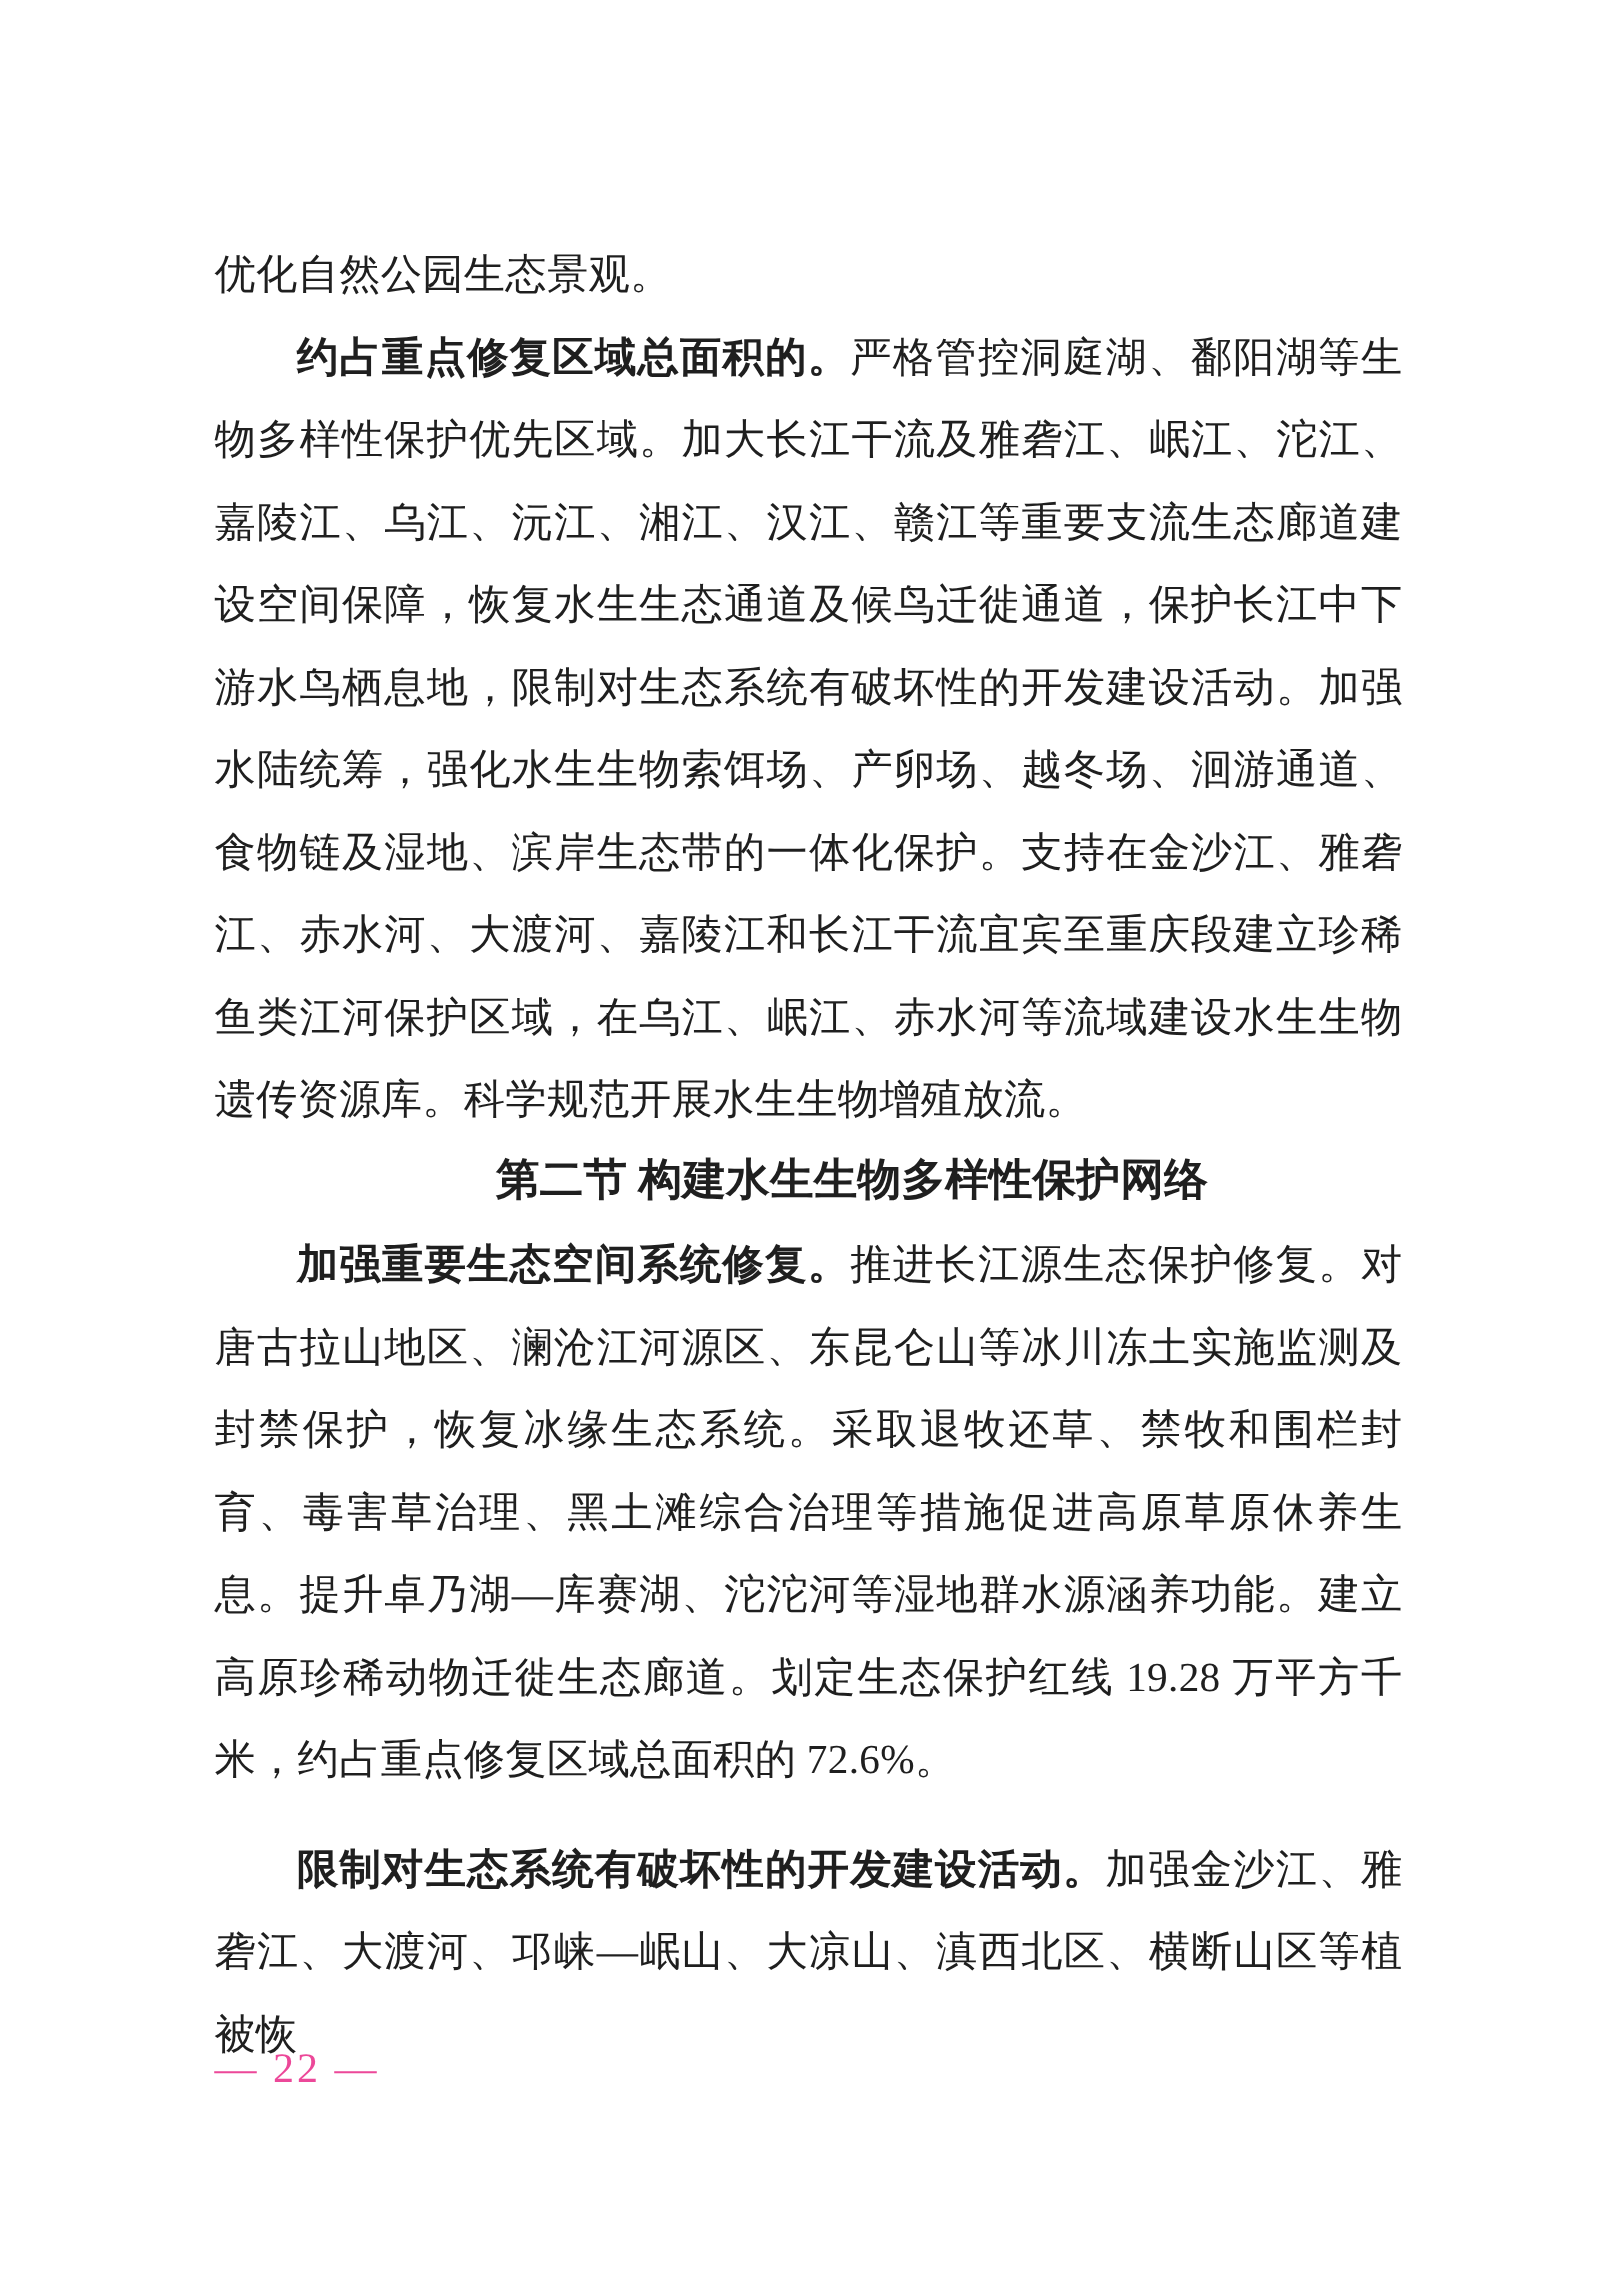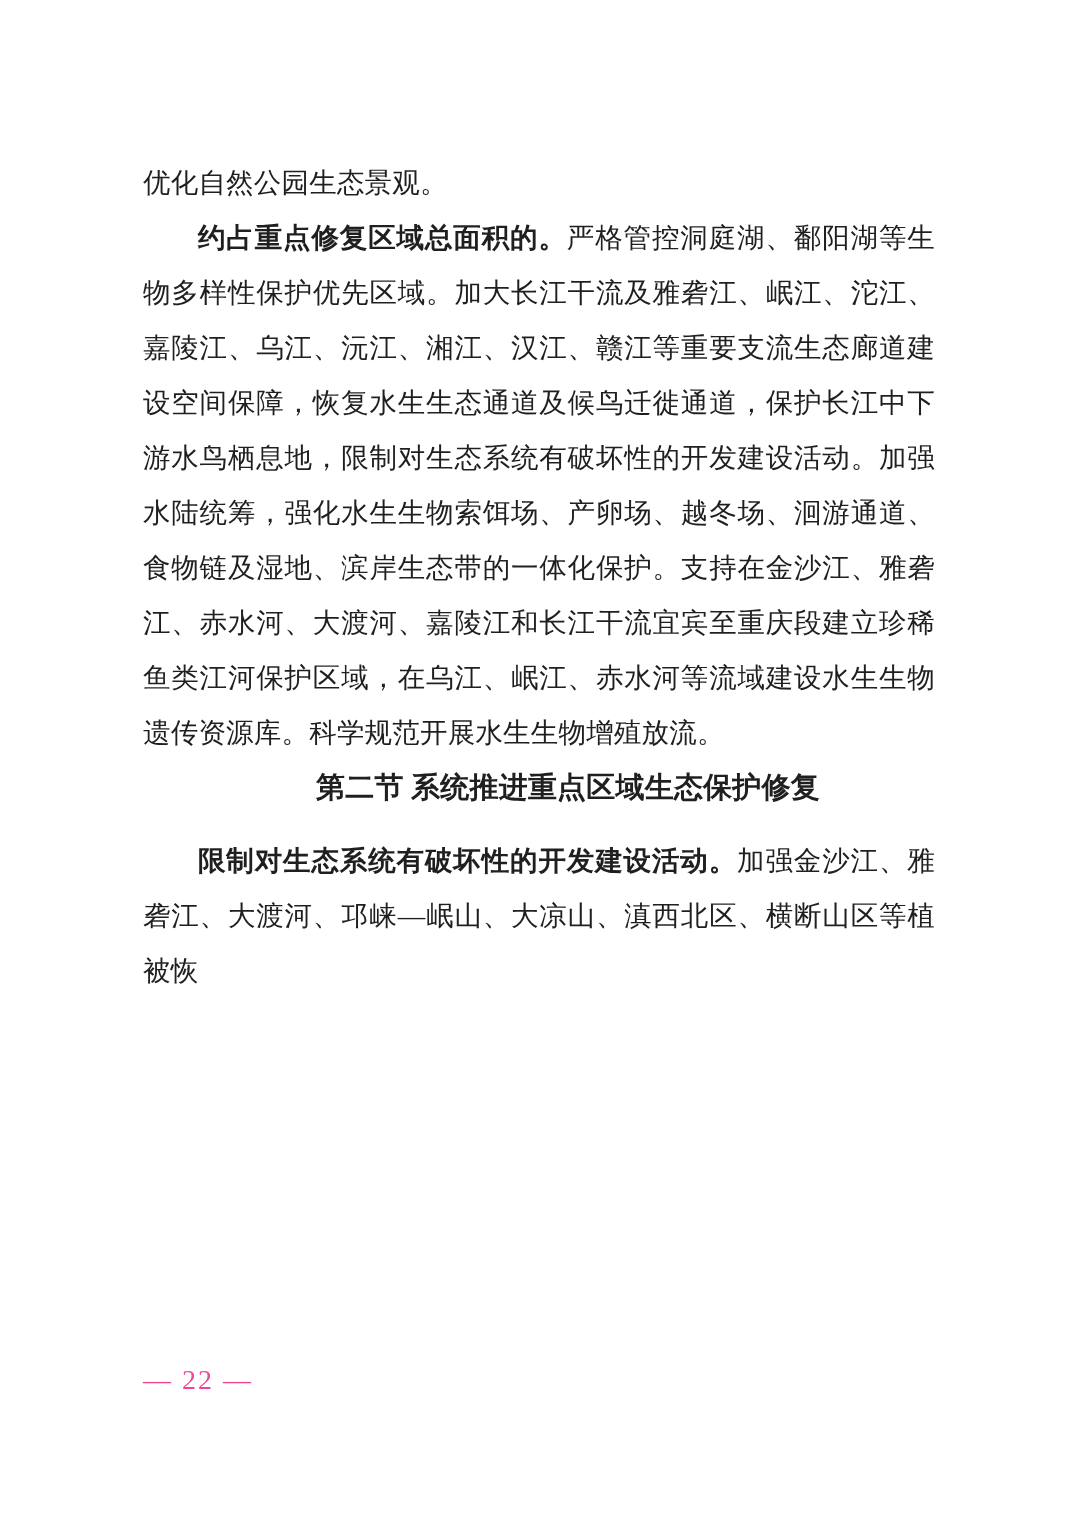--- a/index.html
+++ b/index.html
@@ -61,21 +61,22 @@
 </head>
 <body>
 
 <div class="page">
   <div class="content">
 
     <p class="continuation">优化自然公园生态景观。</p>
 
     <p><span class="lead">约占重点修复区域总面积的。</span><span>严格管控洞庭湖、鄱阳湖等生物多样性保护优先区域。加大长江干流及雅砻江、岷江、沱江、嘉陵江、乌江、沅江、湘江、汉江、赣江等重要支流生态廊道建设空间保障，恢复水生生态通道及候鸟迁徙通道，保护长江中下游水鸟栖息地，限制对生态系统有破坏性的开发建设活动。加强水陆统筹，强化水生生物索饵场、产卵场、越冬场、洄游通道、食物链及湿地、滨岸生态带的一体化保护。支持在金沙江、雅砻江、赤水河、大渡河、嘉陵江和长江干流宜宾至重庆段建立珍稀鱼类江河保护区域，在乌江、岷江、赤水河等流域建设水生生物遗传资源库。科学规范开展水生生物增殖放流。</span></p>
 
-    <p class="section-heading">第二节 系统推进重点区域生态保护修复</p>
+    <p class="section-heading">第二节 构建水生生物多样性保护网络</p>
 
+    <p><span class="lead">加强重要生态空间系统修复。</span><span>推进长江源生态保护修复。对唐古拉山地区、澜沧江河源区、东昆仑山等冰川冻土实施监测及封禁保护，恢复冰缘生态系统。采取退牧还草、禁牧和围栏封育、毒害草治理、黑土滩综合治理等措施促进高原草原休养生息。提升卓乃湖—库赛湖、沱沱河等湿地群水源涵养功能。建立高原珍稀动物迁徙生态廊道。划定生态保护红线 19.28 万平方千米，约占重点修复区域总面积的 72.6%。</span></p>
 
     <p class="para-spaced"><span class="lead">限制对生态系统有破坏性的开发建设活动。</span><span>加强金沙江、雅砻江、大渡河、邛崃—岷山、大凉山、滇西北区、横断山区等植被恢</span></p>
 
   </div>
 
   <div class="footer">— 22 —</div>
 </div>
 
 </body></html>

